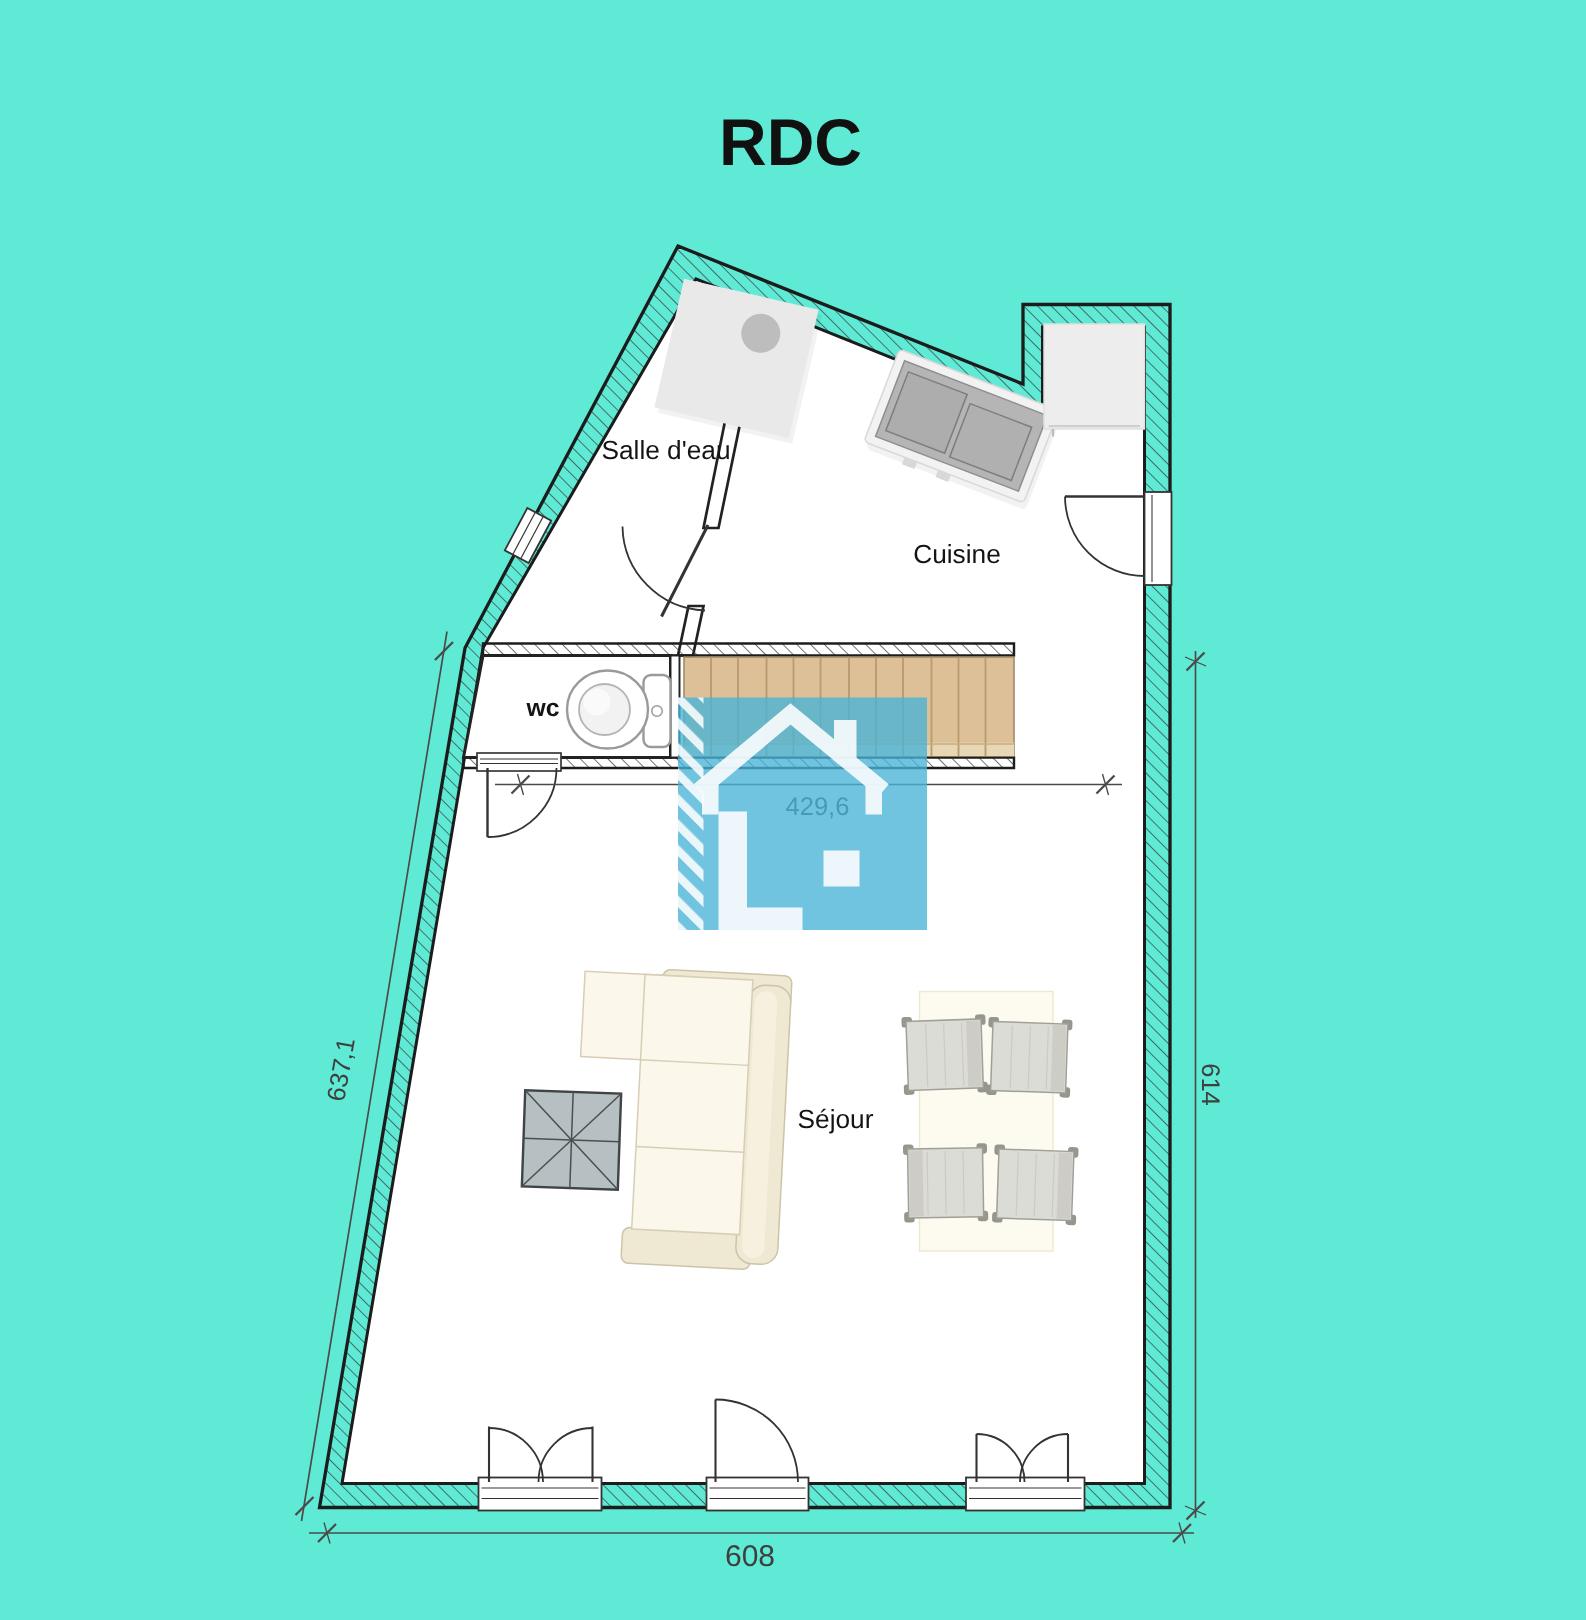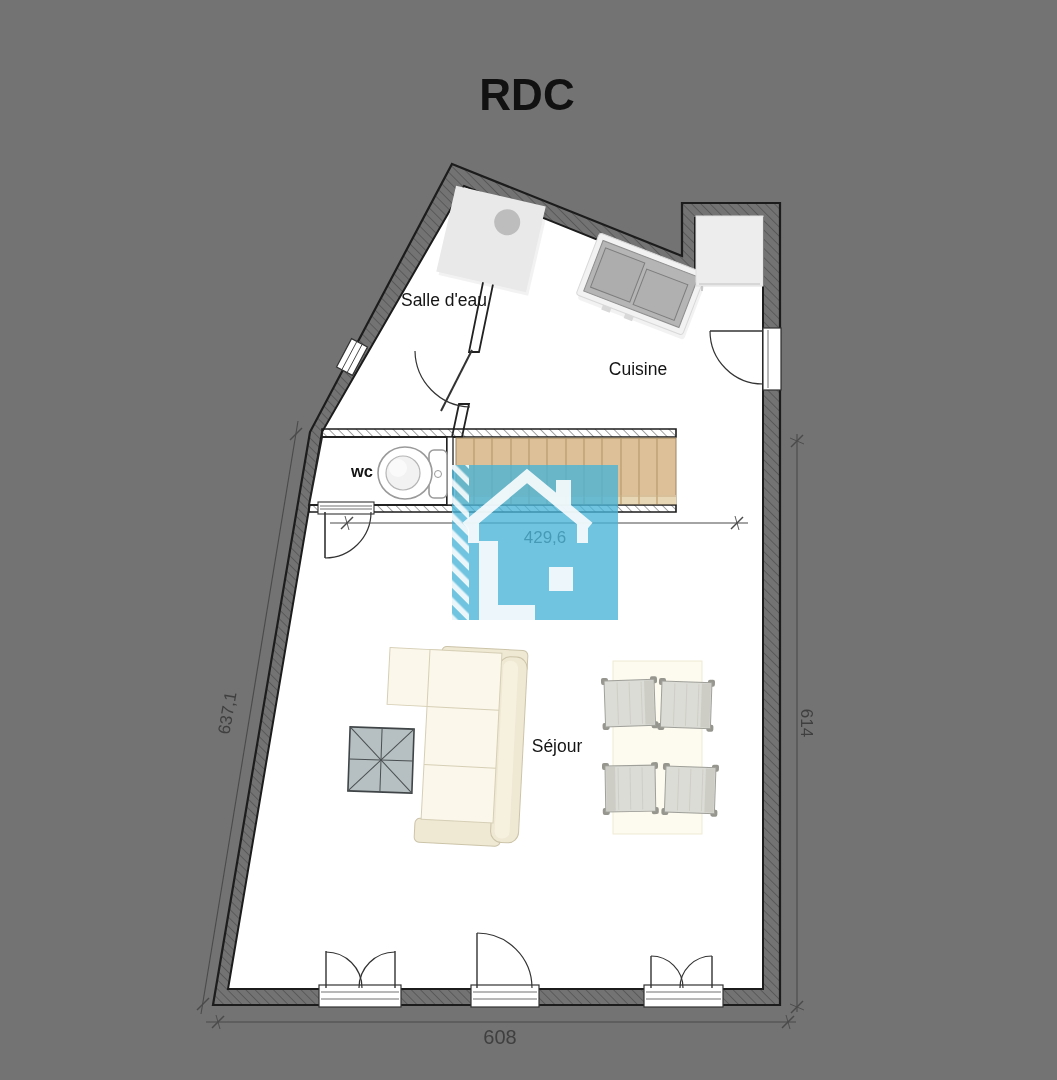--- a/index.html
+++ b/index.html
@@ -1,16 +1,16 @@
 <!DOCTYPE html>
 <html><head>
 <meta charset="utf-8">
 <style>
   html,body{margin:0;padding:0;background:#ffffff;}
-  .canvas{position:relative;width:1057px;height:1080px;background:#737373;overflow:hidden;
+  .canvas{position:relative;width:1057px;height:1080px;background:#5eead4;overflow:hidden;
           font-family:"Liberation Sans", sans-serif;}
   svg text{font-family:"Liberation Sans", sans-serif;}
   .title-text{font-size:44px;font-weight:600;fill:#111;}
   .room-label{font-size:17.5px;fill:#141414;}
   .room-label.bold{font-weight:bold;font-size:16.5px;}
   .dim-text{font-size:17px;fill:#3f3f3f;}
   .dim-text.big{font-size:20px;}
 </style>
 </head>
 <body>

